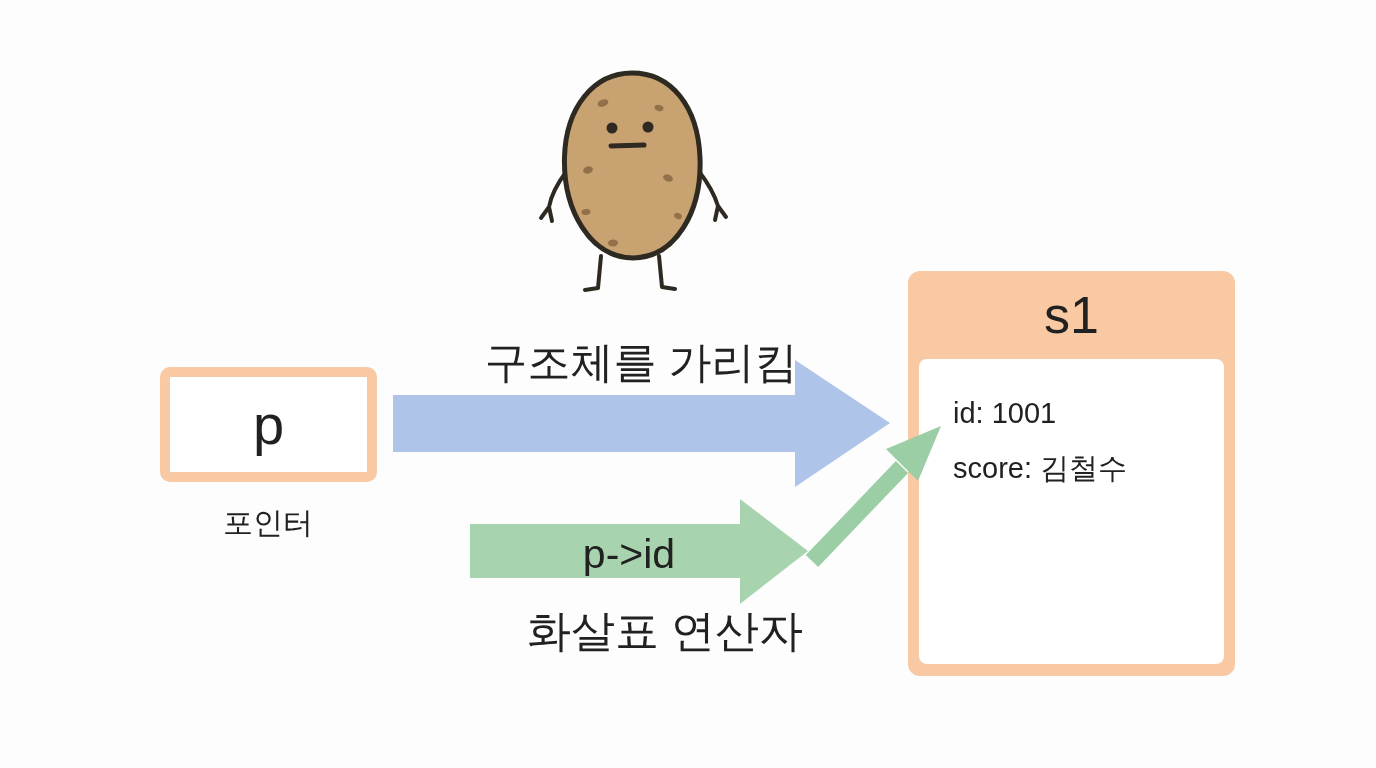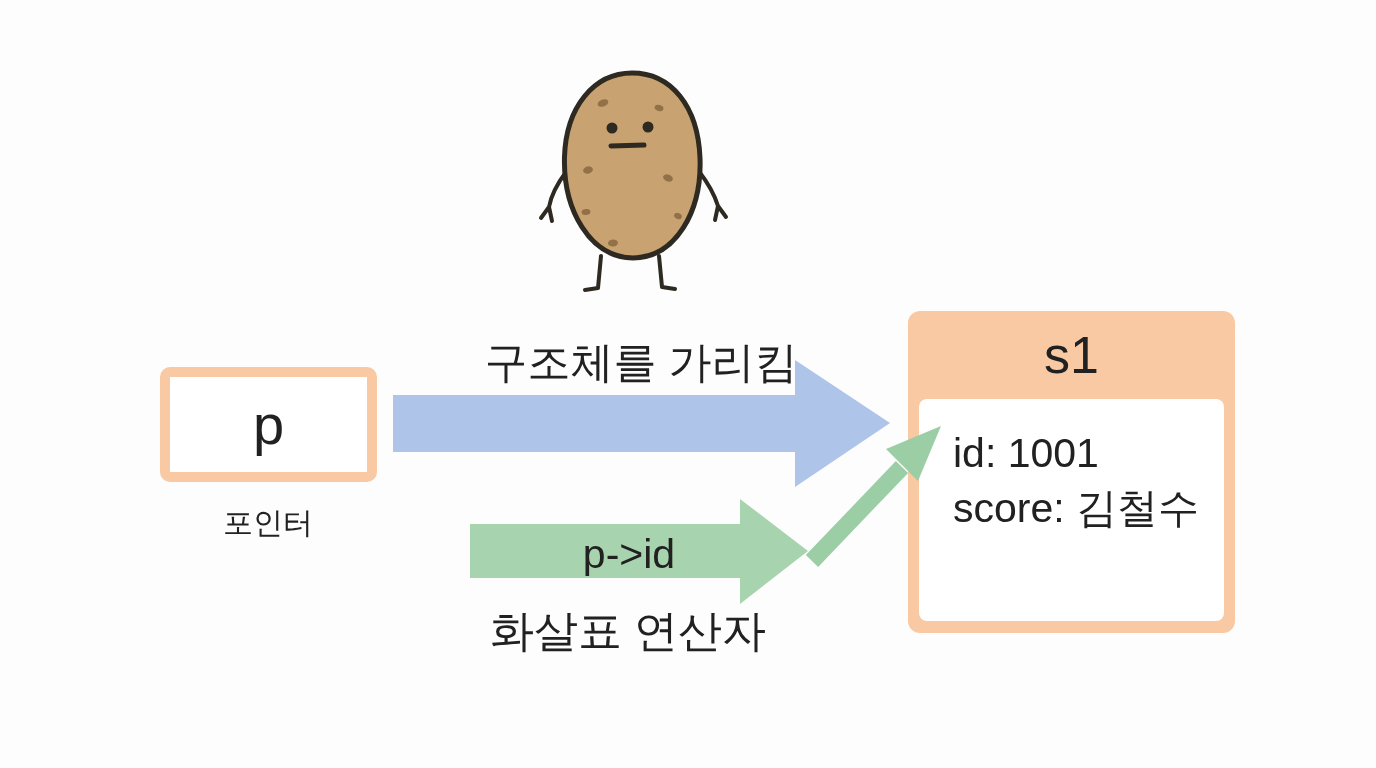--- a/index.html
+++ b/index.html
@@ -29,51 +29,51 @@
     display:flex;align-items:center;justify-content:center;
     font-size:56px;z-index:1;
   }
   .pcaption{
     position:absolute;left:148px;top:503px;width:240px;text-align:center;
     font-size:30px;z-index:1;white-space:nowrap;
   }
 
   
   .sbox{
-    position:absolute;left:908px;top:271px;width:327px;height:322px;
-    background:var(--peach,#f8c9a3);border-radius:12px;z-index:1;margin-top:40px;
+    position:absolute;left:908px;top:271px;width:327px;height:405px;
+    background:var(--peach,#f8c9a3);border-radius:12px;z-index:1;
   }
   .stitle{
     height:88px;display:flex;align-items:center;justify-content:center;
     font-size:52px;
   }
   .sbody{
     position:absolute;left:11px;right:11px;top:88px;bottom:12px;
     background:#ffffff;border-radius:8px;
     padding:27px 0 0 34px;
   }
-  .sfield{font-size:41px;line-height:55px;white-space:nowrap;}
+  .sfield{font-size:29px;line-height:55px;white-space:nowrap;}
 
   
   .art{position:absolute;left:0;top:0;z-index:2;pointer-events:none;}
   .fill-blue{fill:var(--blue,#aec4e8);}
   .fill-green{fill:var(--green,#a7d4ae);}
   .fill-green2{fill:var(--green-dark,#9ccea6);}
   .stroke-green2{stroke:var(--green-dark,#9ccea6);}
   .potato-body{fill:var(--potato-body,#c9a271);stroke:var(--potato-outline,#2e2a22);stroke-width:5;}
   .potato-spots ellipse{fill:var(--potato-spot,#8d6b44);opacity:.9;}
   .potato-fill-dark{fill:var(--potato-outline,#2e2a22);}
   .potato-face line{stroke:var(--potato-outline,#2e2a22);stroke-width:5;stroke-linecap:round;}
   .potato-thin path{stroke:var(--potato-outline,#2e2a22);stroke-width:4;fill:none;stroke-linecap:round;stroke-linejoin:round;}
 
   
   .lbl{position:absolute;z-index:3;white-space:nowrap;}
   .lbl-points{left:641px;top:334px;transform:translateX(-50%);font-size:43px;}
   .lbl-op{left:629px;top:554px;transform:translate(-50%,-50%);font-size:41px;}
-  .lbl-opcap{left:628px;top:631px;transform:translate(-50%,-50%);font-size:44px;}
+  .lbl-opcap{left:665px;top:631px;transform:translate(-50%,-50%);font-size:44px;}
 </style>
 </head>
 <body>
 
 <div class="stage">
 
   <div class="pbox">
     <span>p</span>
   </div>
   <div class="pcaption">포인터</div>

